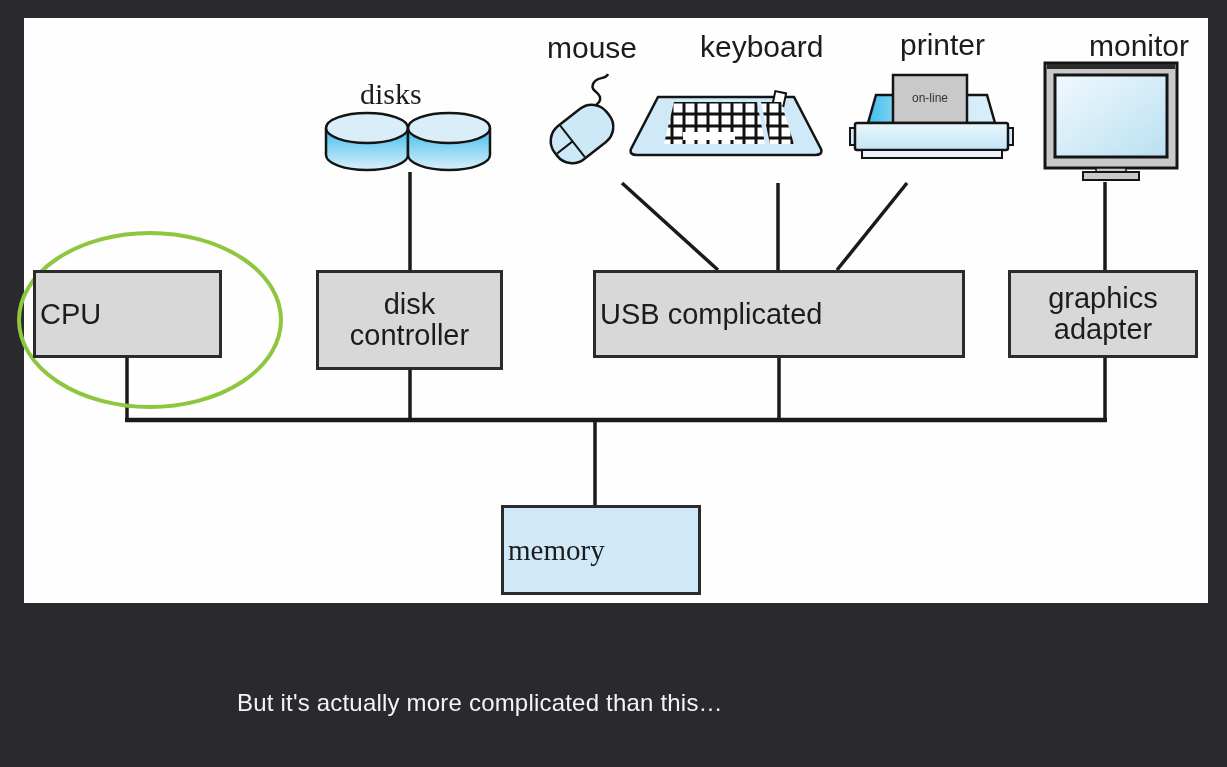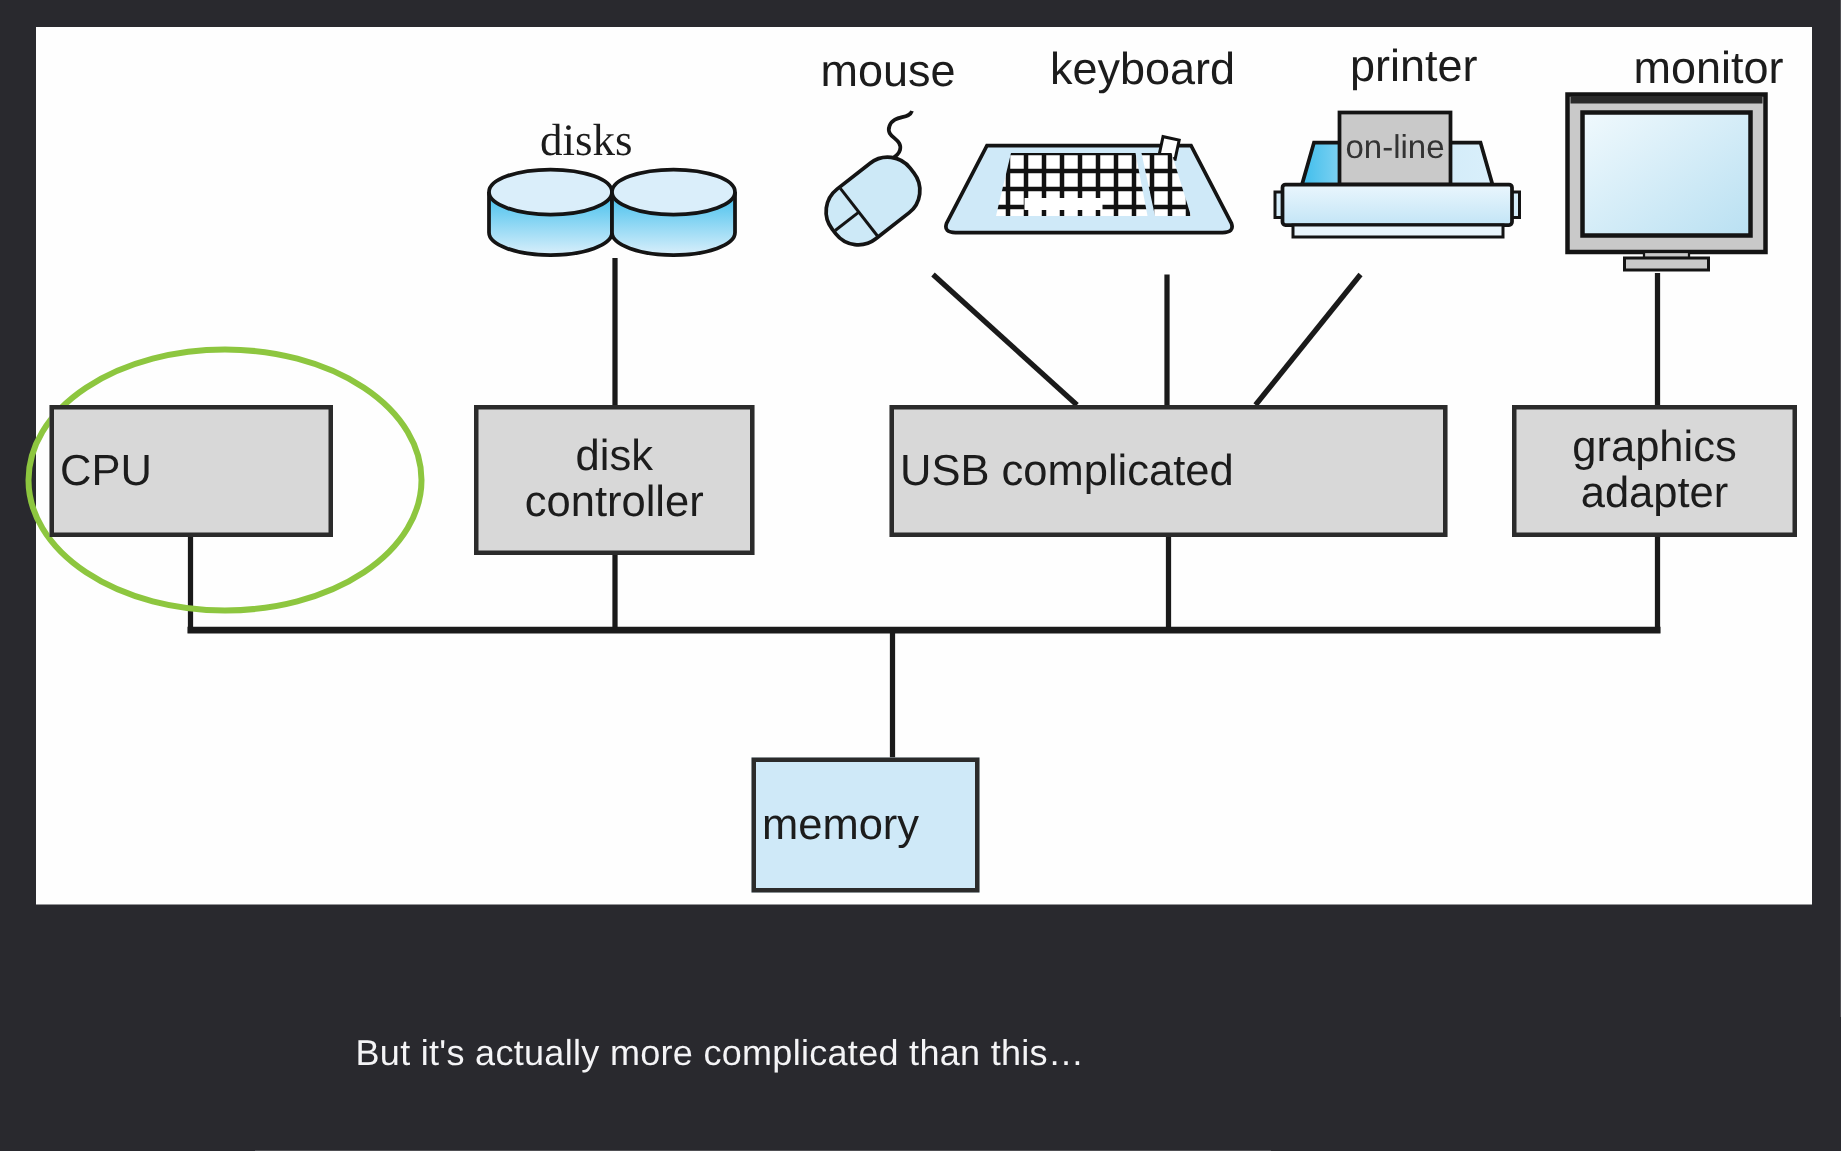--- a/index.html
+++ b/index.html
@@ -16,33 +16,33 @@
     position:absolute;color:#1c1c1c;text-align:left;white-space:nowrap;
     font-size:30px;line-height:32px;
   }
   .lbl-disks   {left:336px;top:60px;width:100px;font-family:Liberation Serif, serif;}
   .lbl-mouse   {left:523px;top:14px;width:100px;}
   .lbl-keyboard{left:676px;top:13px;width:150px;}
   .lbl-printer {left:876px;top:11px;width:100px;}
   .lbl-monitor {left:1038px;top:12px;width:100px;margin-left:27px;}
   .lbl-online{
     position:absolute;left:869px;top:70px;width:74px;text-align:center;
-    font-size:22px;line-height:20px;color:#333;white-space:nowrap;
+    font-size:12px;line-height:20px;color:#333;white-space:nowrap;
   }
   .box{
     position:absolute;display:flex;align-items:center;
     text-align:center;background:#d8d8d8;border:3px solid #2b2b2b;
     color:#1c1c1c;font-size:29px;line-height:31px;box-sizing:border-box;
     padding:0 4px;
   }
   .box-cpu {left:9px;  top:252px;width:189px;height:88px;}
   .box-disk{left:292px;top:252px;width:187px;height:100px;}
   .box-usb {left:569px;top:252px;width:372px;height:88px;}
   .box-gfx {left:984px;top:252px;width:190px;height:88px;}
-  .box-mem {left:477px;top:487px;width:152px;height:90px;background:#cfe9f8;}
+  .box-mem {left:477px;top:487px;width:200px;height:90px;background:#cfe9f8;font-family:Liberation Serif, serif;}
   .caption{
     position:absolute;left:237px;top:686px;font-size:24px;line-height:34px;
     color:#f4f4f6;letter-spacing:.2px;white-space:nowrap;
   }
 </style>
 </head>
 <body>
 
 <div class="stage">
   <div class="panel">

